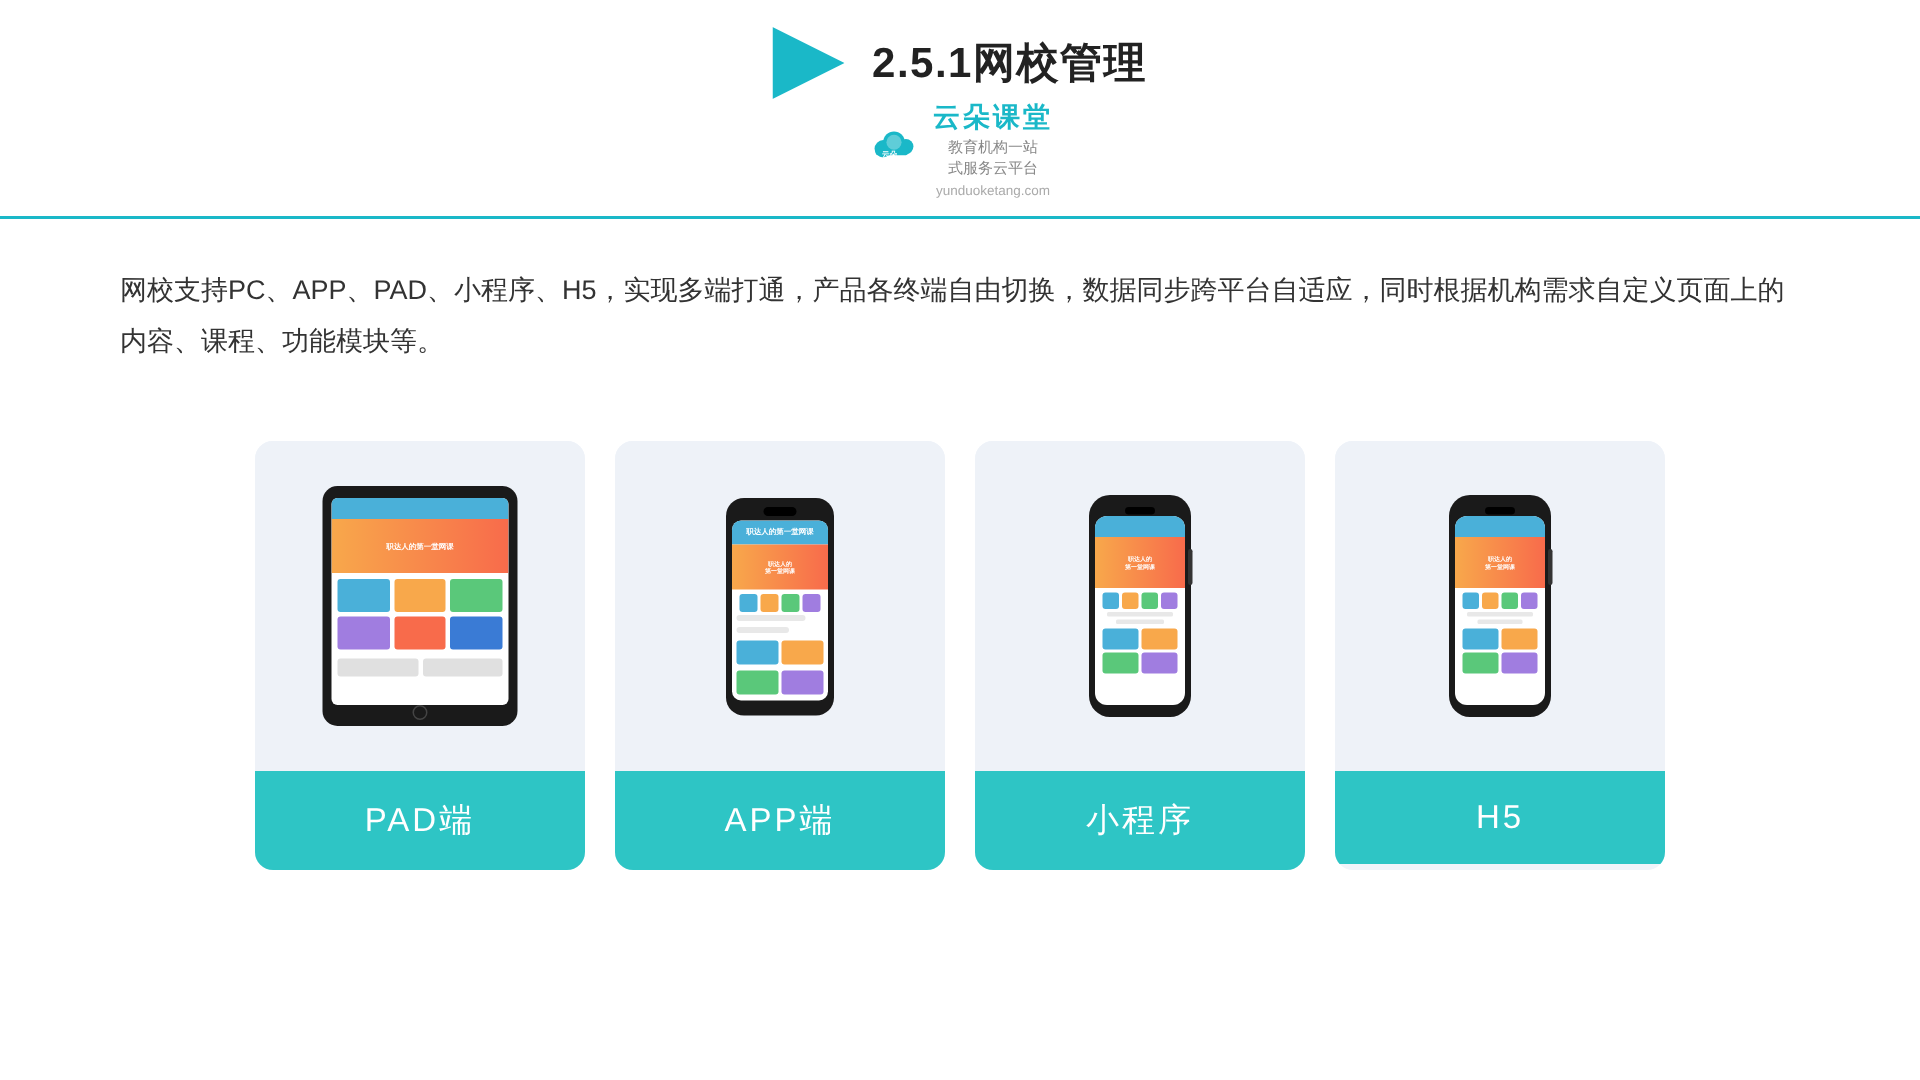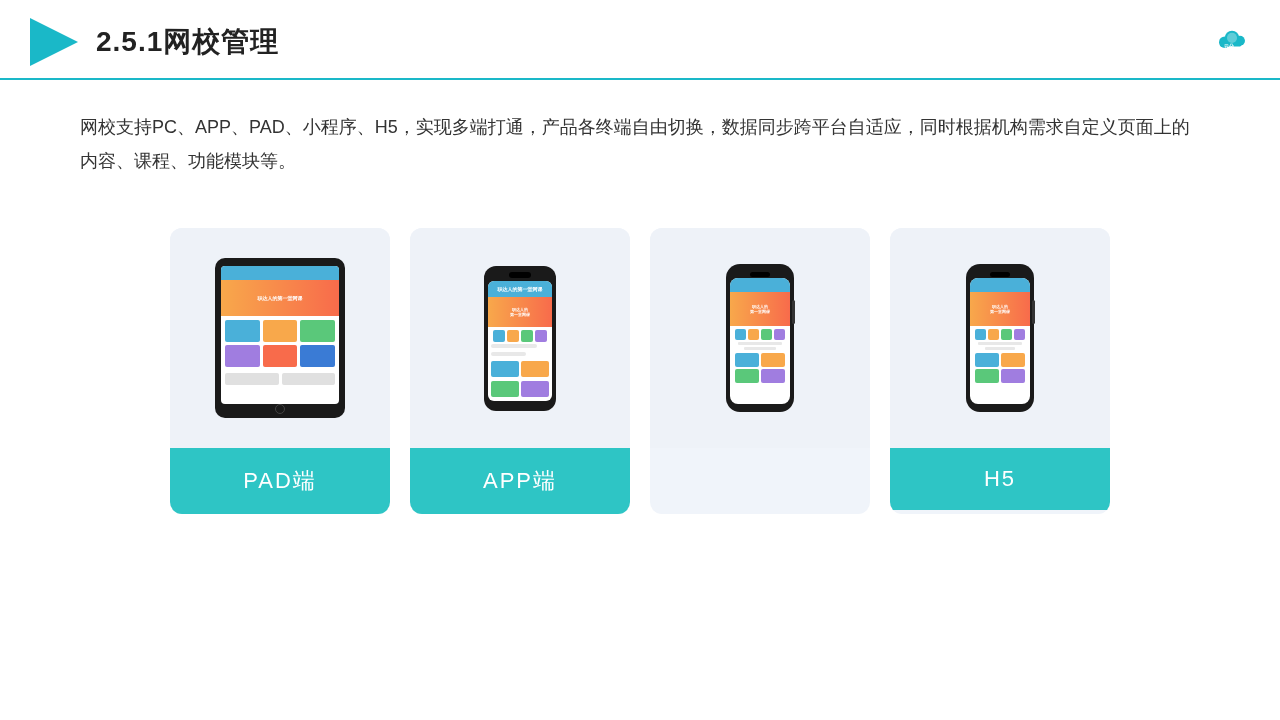--- a/index.html
+++ b/index.html
@@ -11,20 +11,21 @@
       overflow: hidden;
     }
 
     
     .header {
       display: flex;
       align-items: center;
       justify-content: space-between;
       padding: 18px 30px 12px 30px;
       border-bottom: 2px solid #1ab8c8;
+      flex-direction: column;
     }
     .header-left {
       display: flex;
       align-items: center;
       gap: 18px;
     }
     .logo-arrow {
       width: 48px;
       height: 48px;
     }
@@ -444,20 +445,25 @@
       <svg viewBox="0 0 50 30" width="50" height="30">
         <circle cx="15" cy="18" r="8" fill="#1ab8c8"></circle>
         <circle cx="25" cy="12" r="10" fill="#1ab8c8"></circle>
         <circle cx="36" cy="16" r="7" fill="#1ab8c8"></circle>
         <rect x="8" y="16" width="30" height="8" fill="#1ab8c8" rx="2"></rect>
 
         <circle cx="25" cy="12" r="7" fill="white" opacity="0.3"></circle>
         <text x="14" y="26" font-size="7" fill="white" font-family="sans-serif" font-weight="bold">云朵</text>
       </svg>
     </div>
+    <div class="brand-logo">
+      <span class="brand-name">云朵课堂</span>
+      <span class="brand-tagline">教育机构一站<br>式服务云平台</span>
+      <span class="brand-url">yunduoketang.com</span>
+    </div>
   </div>
 </div>
 
 <div class="description">
   <span>网校支持PC、APP、PAD、小程序、H5，实现多端打通，产品各终端自由切换，数据同步跨平台自适应，同时根据机构需求自定义页面上的内容、课程、功能模块等。</span>
 </div>
 
 <div class="cards-section">
 
 
@@ -553,20 +559,21 @@
               </div>
               <div class="phone-mini-cards" style="margin-top:2px">
                 <div class="phone-mini-card green"></div>
                 <div class="phone-mini-card" style="background:#a07de0;flex:1;height:14px;border-radius:2px"></div>
               </div>
             </div>
           </div>
         </div>
       </div>
     </div>
+    <div class="card-label">小程序</div>
   </div>
 
   <div class="card">
     <div class="card-image-area">
       <div style="position:relative;display:inline-block;">
         <div class="phone-mini" style="position:relative;">
           <div class="phone-mini-notch"></div>
           <div class="phone-mini-side-btn"></div>
           <div class="phone-mini-screen">
             <div class="phone-mini-topbar"></div>

